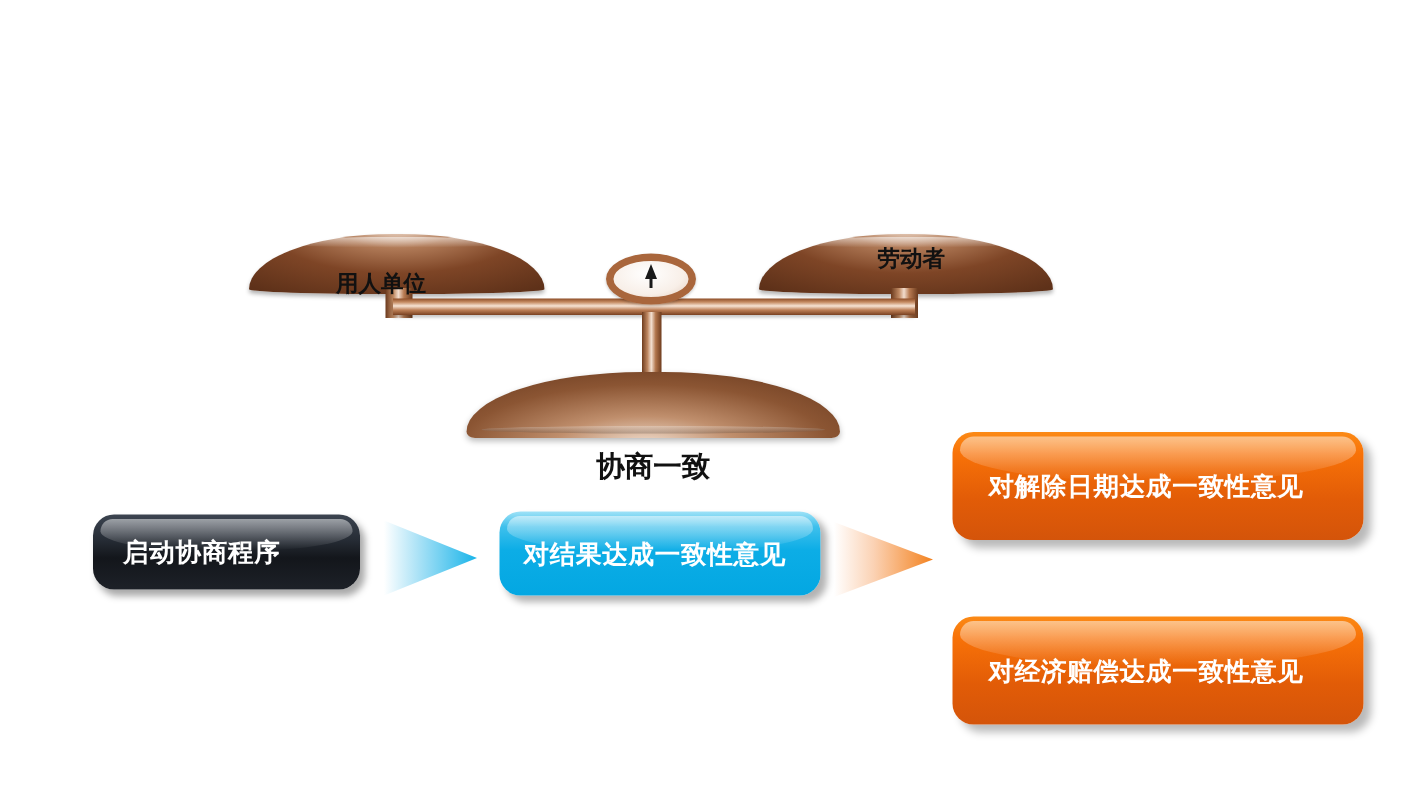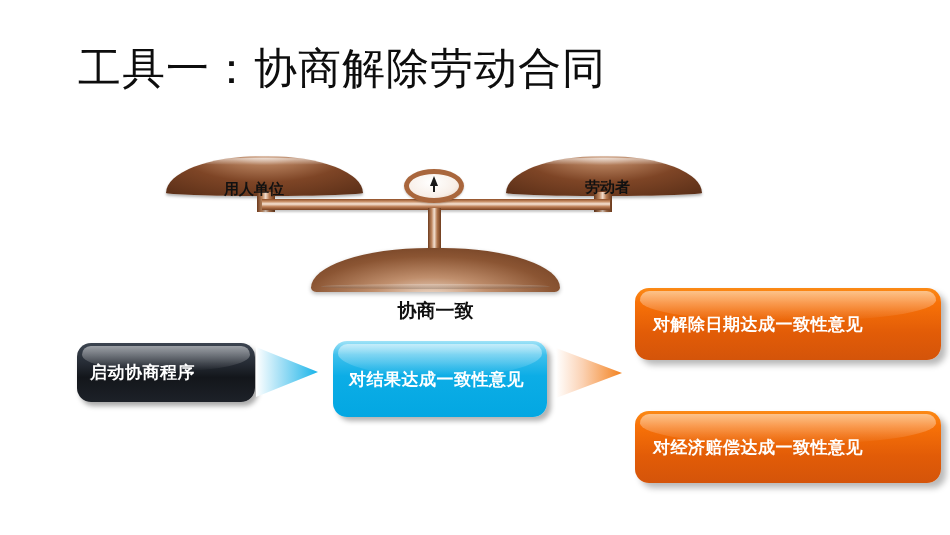--- a/index.html
+++ b/index.html
@@ -145,21 +145,21 @@
   .scale-label {
     position: absolute;
     font-size: 15px;
     font-weight: 700;
     color: #111111;
     white-space: nowrap;
     font-family: "DejaVu Sans", "Liberation Sans", sans-serif;
     margin-top: 40px;
   }
   #label-left  { left: 224px; top: 140px; }
-  #label-right { left: 585px; top: 138px; }
+  #label-right { left: 585px; top: 123px; }
   #label-base  {
     left: 311px; top: 258px; width: 249px;
     text-align: center;
     font-size: 19px;
   }
 
   
   .flowbox {
     position: absolute;
     display: flex;
@@ -184,61 +184,60 @@
     width: calc(100% - 10px);
     height: 42%;
     border-radius: 12px 12px 60% 60% / 12px 12px 90% 90%;
     background: linear-gradient(180deg, rgba(255,255,255,0.50) 0%, rgba(255,255,255,0.13) 70%, rgba(255,255,255,0) 100%);
     z-index: 2;
     pointer-events: none;
   }
 
   
   #box-start {
-    left: 77px; top: 343px; width: 178px; height: 59px;
-    padding-left: 13px;
+    left: 62px; top: 343px; width: 178px; height: 50px;
+    padding-left: 20px;
     background: linear-gradient(180deg, #3c4450 0%, #262c35 34%, #13161b 58%, #1d2128 100%);
     box-shadow: 3px 4px 5px rgba(0,0,0,0.34);
   }
   #box-start .lbl { font-size: 17px; }
 
   
   #box-result {
-    left: 333px; top: 341px; width: 214px; height: 76px;
+    left: 333px; top: 341px; width: 214px; height: 56px;
     padding-left: 16px;
     background: linear-gradient(180deg, #9fe2f7 0%, #3fc0ec 18%, #0cade6 46%, #03a7e2 100%);
     box-shadow: 4px 4px 5px rgba(0,0,0,0.30);
   }
 
   
   .box-orange {
-    width: 306px; height: 72px;
+    width: 274px; height: 72px;
     left: 635px;
-    padding-left: 18px;
+    padding-left: 24px;
     background: linear-gradient(180deg, #fb8a16 0%, #f87208 20%, #e25c07 62%, #d4540a 100%);
     box-shadow: 5px 5px 6px rgba(0,0,0,0.28);
   }
   #box-date { top: 288px; }
   #box-comp { top: 393px; margin-top: 18px; }
 
   
   .arrow {
     position: absolute;
     height: 52px;
   }
   .arrow svg { display: block; }
   #arrow-cyan   { left: 256px; top: 346px; width: 62px; }
   #arrow-orange { left: 556px; top: 347px; width: 66px; }
 </style>
 </head>
 <body>
 
 <div id="slide">
 
-  <div id="title">工具一：协商解除劳动合同</div>
 
   <div id="scale">
 
     <div class="pan" id="pan-left"></div>
     <div class="pan" id="pan-right"></div>
 
     <div class="pan-stem" id="stem-left"></div>
     <div class="pan-stem" id="stem-right"></div>
 
     <div id="beam"></div>

